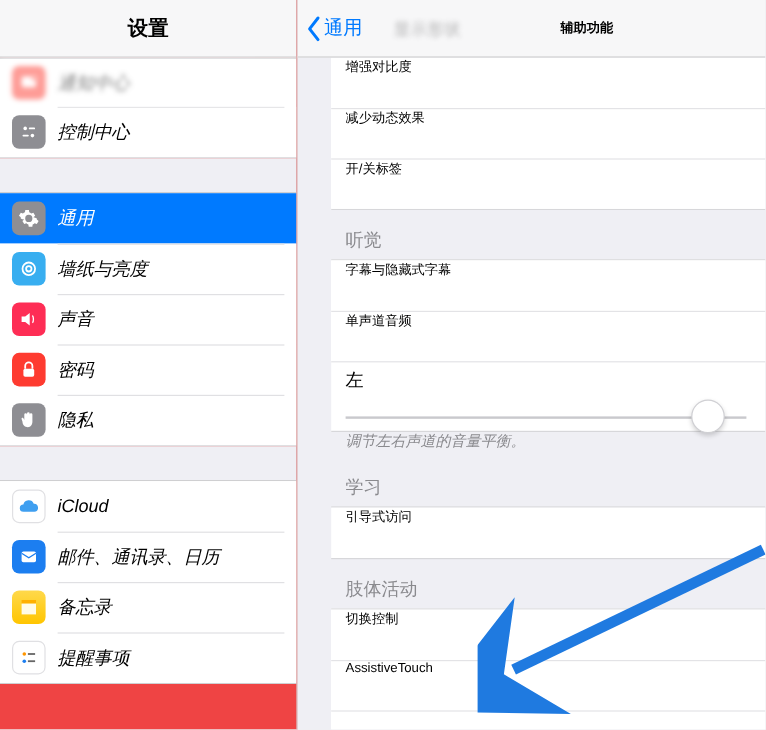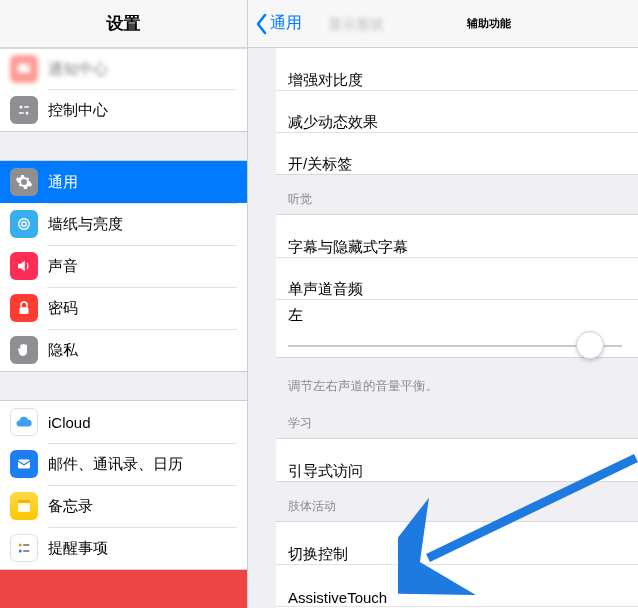--- a/index.html
+++ b/index.html
@@ -5,43 +5,43 @@
   * { box-sizing: border-box; margin: 0; padding: 0; }
   html, body { width: 638px; height: 608px; font-family: -apple-system, "Helvetica Neue", Arial, sans-serif; overflow: hidden; background: #f0f0f0; }
   .screen { display: flex; width: 638px; height: 608px; background: #efeff4; position: relative; }
 
   
   .sidebar { width: 248px; height: 100%; background: #ef4444; border-right: 1px solid #cfcfd1; overflow: hidden; }
   .sb-header { height: 48px; display: flex; align-items: center; justify-content: center; border-bottom: 1px solid #cfcfd1; background: #f7f7f8; font-size: 17px; font-weight: 600; color: #000; position: relative; }
 
   .group { background: #fff; border-top: 1px solid #cfcfd1; border-bottom: 1px solid #cfcfd1; }
   .gap { height: 28px; background: #efeff4; }
-  .row { display: flex; align-items: center; height: 42px; padding: 0 10px 0 6px; background: #fff; color: #000; font-size: 15px; }
+  .row { display: flex; align-items: center; height: 42px; padding: 0 10px 0 6px; background: #fff; color: #000; font-size: 15px; font-style: italic; }
   .row + .row .label-wrap { border-top: 1px solid #e0e0e3; }
   .row .label-wrap { display: flex; align-items: center; height: 100%; flex: 1; }
   .row.selected { background: #007aff; color: #fff; }
   .row.selected .label-wrap { border-top: none; }
   .icon { width: 28px; height: 28px; border-radius: 6px; display: flex; align-items: center; justify-content: center; margin: 0 10px 0 4px; flex-shrink: 0; color: #fff; }
   .icon svg { width: 18px; height: 18px; }
 
   
   .detail { flex: 1; height: 100%; background: #efeff4; position: relative; overflow: hidden; }
   .d-header { height: 48px; background: #f7f7f8; border-bottom: 1px solid #cfcfd1; display:flex; align-items:center; position:relative; }
   .back { display:flex; align-items:center; color:#007aff; font-size:16px; margin-left:6px; }
   .back svg { width:14px; height:22px; margin-right:2px; }
   .d-title { position:absolute; left:0; right:0; text-align:center; font-size:11px; font-weight:600; pointer-events:none; }
   .d-title-inner { display:inline-block; transform: translateX(46px); }
   .blurback { filter: blur(2px); opacity:.35; color:#333; font-size:14px; position:absolute; left:80px; top:16px; }
 
   .d-body { padding-left: 28px; }
   .d-group { background:#fff; border-top:1px solid #d7d7da; border-bottom:1px solid #d7d7da; }
-  .d-row { height:42px; display:flex; align-items:flex-end; padding:0 8px 0 12px; font-size:15px; background:#fff; color:#000; }
+  .d-row { height:42px; display:flex; align-items:flex-start; padding:0 8px 0 12px; font-size:11px; background:#fff; color:#000; }
   .d-row + .d-row { border-top:1px solid #e3e3e6; }
-  .d-sec-label { font-size:12px; color:#8a8a8e; padding: 16px 0 6px 12px; }
-  .d-footer { font-size:12.5px; color:#8a8a8e; padding: 20px 12px 4px 12px; }
+  .d-sec-label { font-size:15px; color:#8a8a8e; padding: 16px 0 6px 12px; }
+  .d-footer { font-size:12.5px; color:#8a8a8e; padding: 0 12px 4px 12px; font-style: italic; }
 
   .slider-row { height:58px; display:block; padding:6px 16px 0 12px; border-top:1px solid #e3e3e6; }
   .slider-track-wrap { margin-top:6px; position:relative; height:30px; }
   .slider-track { position:absolute; left:0; right:0; top:14px; height:2px; background:#c9c9cd; }
   .slider-thumb { position:absolute; top:0; width:28px; height:28px; border-radius:50%; background:#fff; border:1px solid #d0d0d4; box-shadow:0 2px 4px rgba(0,0,0,.18); }
 
   
   .arrow { position:absolute; pointer-events:none; }
 
   .row.first-blur { filter: blur(2px); opacity:.5; height:40px; }

